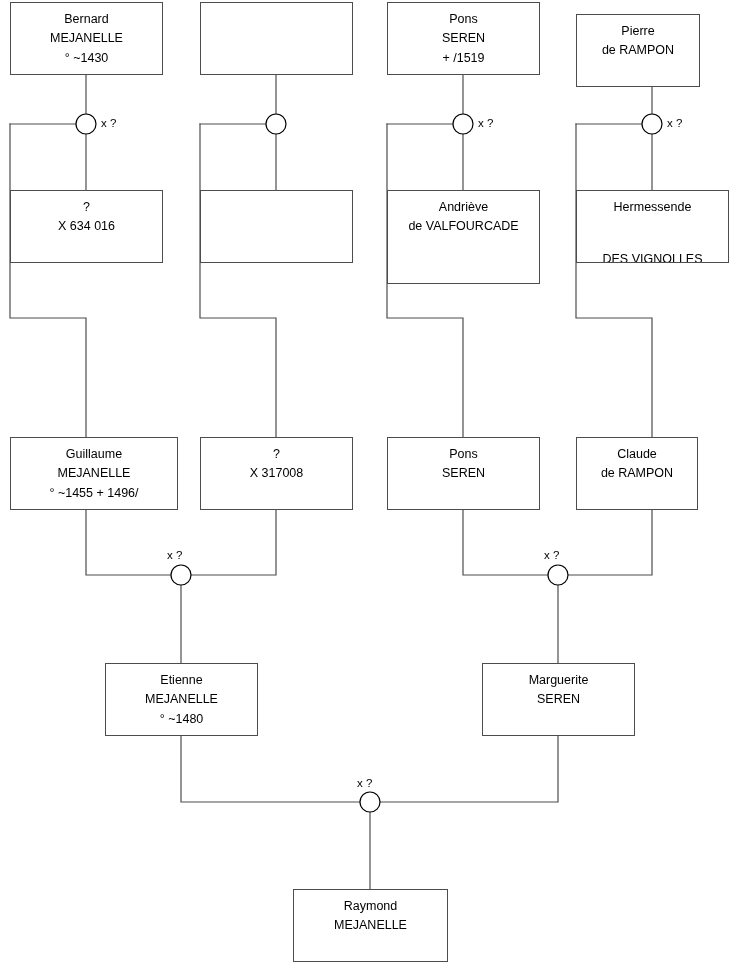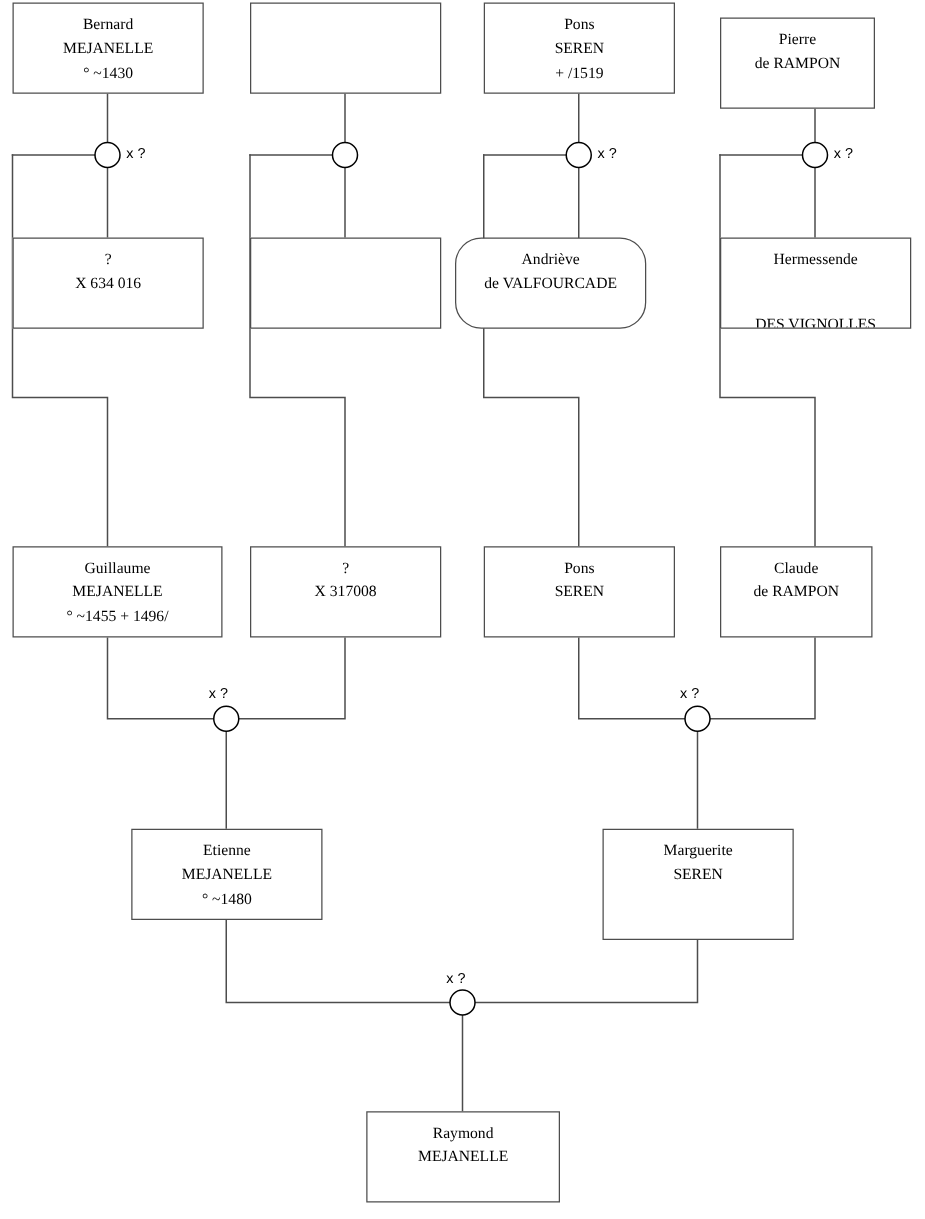--- a/index.html
+++ b/index.html
@@ -39,21 +39,20 @@
     padding-top: 7px;
     font-size: 12.5px;
     line-height: 1.55;
     color: #000000;
     text-align: center;
     overflow: hidden;
   }
   .person-box .pb-line {
     display: block;
     white-space: nowrap;
-    font-family: Liberation Serif, serif;
   }
   .person-box .pb-line:empty {
     display: none;
   }
   .union-label {
     position: absolute;
     font-size: 11.5px;
     color: #000000;
     white-space: nowrap;
     line-height: 1;
@@ -117,21 +116,21 @@
       </div>
       <div class="person-box" style="left: 576px; top: 14px; width: 124px; height: 73px;">
         <span class="pb-line">Pierre</span>
         <span class="pb-line">de RAMPON</span>
       </div>
       <div class="person-box" style="left: 10px; top: 190px; width: 153px; height: 73px;">
         <span class="pb-line">?</span>
         <span class="pb-line">X 634 016</span>
       </div>
       <div class="person-box" style="left: 200px; top: 190px; width: 153px; height: 73px;"></div>
-      <div class="person-box" style="left: 364px; top: 190px; width: 153px; height: 73px; border-radius: 21px;">
+      <div class="person-box" style="left: 387px; top: 190px; width: 153px; height: 94px;">
         <span class="pb-line">Andriève</span>
         <span class="pb-line">de VALFOURCADE</span>
       </div>
       <div class="person-box" style="left: 576px; top: 190px; width: 153px; height: 73px; gap: 33px;">
         <span class="pb-line">Hermessende</span>
         <span class="pb-line">DES VIGNOLLES</span>
       </div>
       <div class="person-box" style="left: 10px; top: 437px; width: 168px; height: 73px;">
         <span class="pb-line">Guillaume</span>
         <span class="pb-line">MEJANELLE</span>
@@ -147,21 +146,21 @@
       </div>
       <div class="person-box" style="left: 576px; top: 437px; width: 122px; height: 73px;">
         <span class="pb-line">Claude</span>
         <span class="pb-line">de RAMPON</span>
       </div>
       <div class="person-box" style="left: 105px; top: 663px; width: 153px; height: 73px;">
         <span class="pb-line">Etienne</span>
         <span class="pb-line">MEJANELLE</span>
         <span class="pb-line">° ~1480</span>
       </div>
-      <div class="person-box" style="left: 482px; top: 663px; width: 153px; height: 89px;">
+      <div class="person-box" style="left: 482px; top: 663px; width: 153px; height: 73px;">
         <span class="pb-line">Marguerite</span>
         <span class="pb-line">SEREN</span>
       </div>
       <div class="person-box" style="left: 293px; top: 889px; width: 155px; height: 73px;">
         <span class="pb-line">Raymond</span>
         <span class="pb-line">MEJANELLE</span>
       </div>
     </div>
   <div id="label-layer">
       <div class="union-label" style="left: 101px; top: 118px;">x ?</div>

